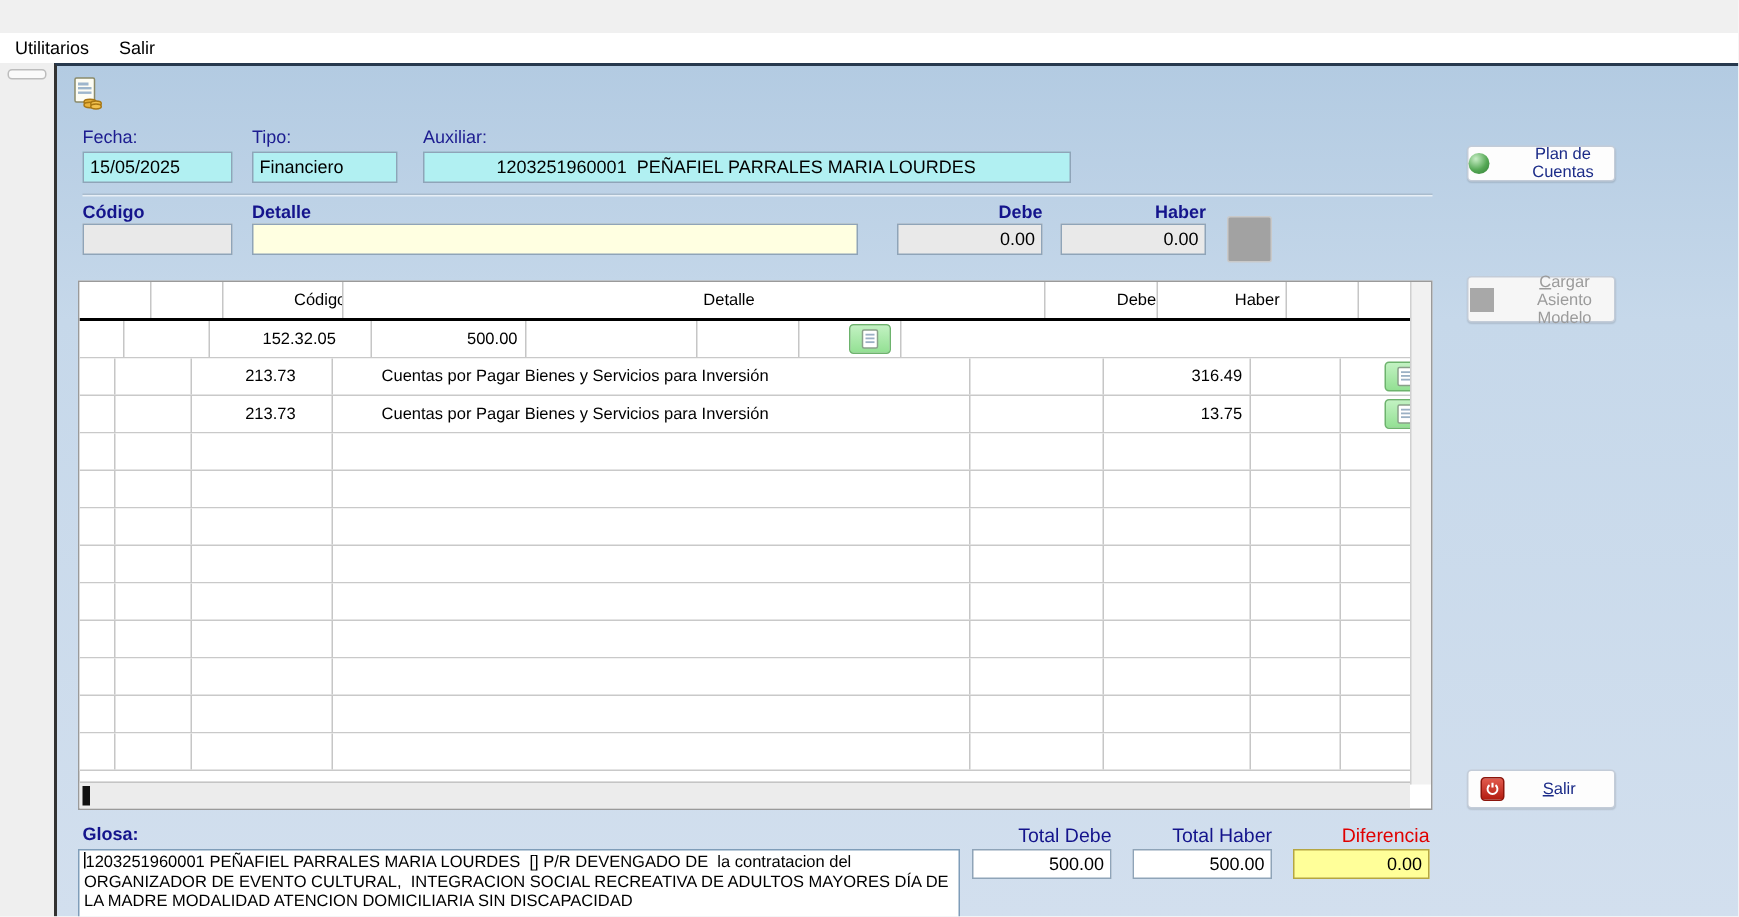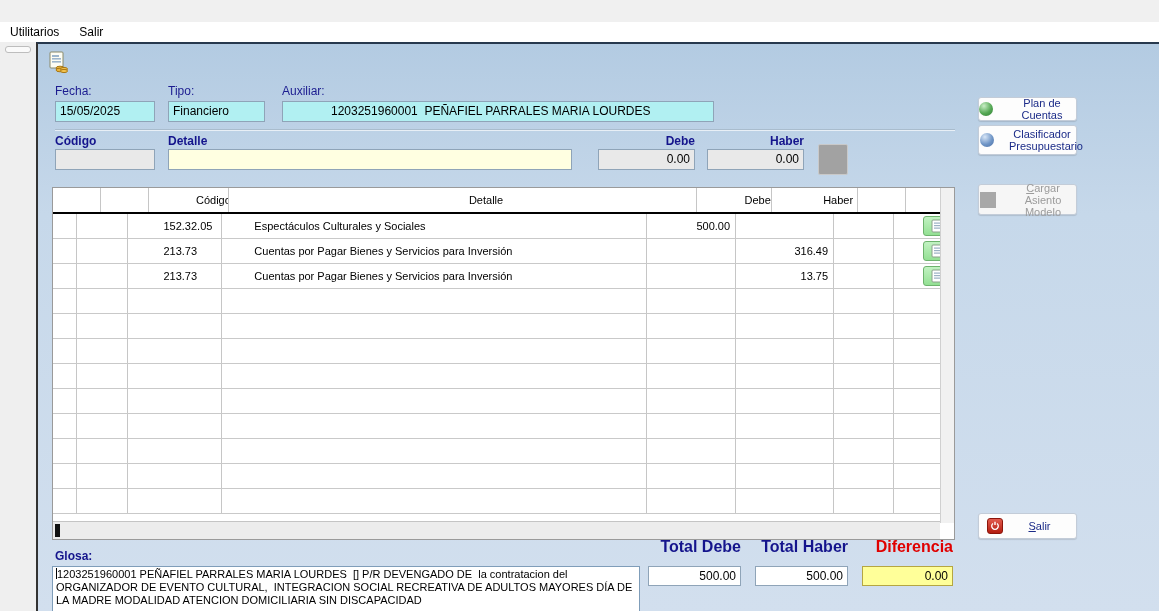--- a/index.html
+++ b/index.html
@@ -85,21 +85,21 @@
   .btn-cargar { top:140px; height:31px; color:#9b9b9b; background:#f6f6f6; cursor:default; }
   .gray-sq { width:16px; height:16px; background:#a8a8a8; flex:0 0 auto; }
   .btn-salir { top:469px; height:26px; justify-content:flex-start; padding-left:8px; gap:0; }
   .power-box { width:16px; height:16px; border-radius:3px; background:linear-gradient(180deg,#e25b4e,#b31c10);
                border:1px solid #8c150b; display:flex; align-items:center; justify-content:center; flex:0 0 auto; }
   .btn-salir .txt { flex:1; text-align:center; }
   .ul-first { display:inline-block; }
   .ul-first::first-letter { text-decoration:underline; }
 
   
-  .tot-lbl { position:absolute; top:494px; font-weight:bold; color:#14148c; font-size:16px; text-align:right; }
+  .tot-lbl { position:absolute; top:505px; font-weight:normal; color:#14148c; font-size:13px; text-align:right; }
   .tot-lbl.red { color:#e00000; }
   .tot-fld { position:absolute; top:522px; height:20px; }
   .whitefld { background:#ffffff; }
   .difffld { background:#ffff99; border-color:#b5a642; }
   .glosa-lbl { position:absolute; left:17px; top:505px; font-weight:bold; color:#14148c; }
   .glosa-box { position:absolute; left:14px; top:522px; width:588px; height:47px; background:#fff;
                border:1px solid #7f9db9; font-size:11px; line-height:13px; padding:1px 3px;
                white-space:pre-wrap; overflow:hidden; color:#000; }
   .caret { display:inline-block; width:1px; height:11px; background:#000; vertical-align:-1px; }
 </style>
@@ -163,21 +163,20 @@
         <div class="tc c-debe">Debe</div>
         <div class="tc c-haber">Haber</div>
         <div class="tc small c-ordenar">Ordenar</div>
         <div class="tc c-aux">Aux</div>
       </div>
       <div>
           <div class="trow">
             <div class="tc c-elimin"></div>
             <div class="tc c-modif"></div>
             <div class="tc c-codigo">152.32.05</div>
-            <div class="tc c-detalle">Espectáculos Culturales y Sociales</div>
             <div class="tc c-debe">500.00</div>
             <div class="tc c-haber"></div>
             <div class="tc c-ordenar"></div>
             <div class="tc c-aux">
               <div class="aux-btn">
                 <svg width="12" height="14" viewBox="0 0 12 14">
                   <rect x="1" y="1" width="10" height="12" rx="1" fill="#fff" stroke="#8aa08a"></rect>
                   <rect x="3" y="3.5" width="6" height="1.2" fill="#9bb0c4"></rect>
                   <rect x="3" y="6" width="6" height="1.2" fill="#9bb0c4"></rect>
                   <rect x="3" y="8.5" width="6" height="1.2" fill="#9bb0c4"></rect>
@@ -317,24 +316,20 @@
       <div class="vscroll"></div>
       <div class="hscroll">
         <div class="hthumb"></div>
       </div>
     </div>
 
     <div class="side-btn btn-plan">
       <span class="sphere green"></span>
       <span class="txt">Plan de Cuentas</span>
     </div>
-    <div class="side-btn btn-clas">
-      <span class="sphere blue"></span>
-      <span class="txt" style="width:66px;">Clasificador Presupuestario</span>
-    </div>
     <div class="side-btn btn-cargar">
       <span class="gray-sq"></span>
       <span class="txt ul-first" style="width:64px;">Cargar Asiento Modelo</span>
     </div>
     <div class="side-btn btn-salir">
       <span class="power-box">
         <svg width="10" height="10" viewBox="0 0 10 10">
           <path d="M5 0.8 V4" stroke="#fff" stroke-width="1.4" fill="none"></path>
           <path d="M3 2.4 a3.3 3.3 0 1 0 4 0" stroke="#fff" stroke-width="1.3" fill="none"></path>
         </svg>

